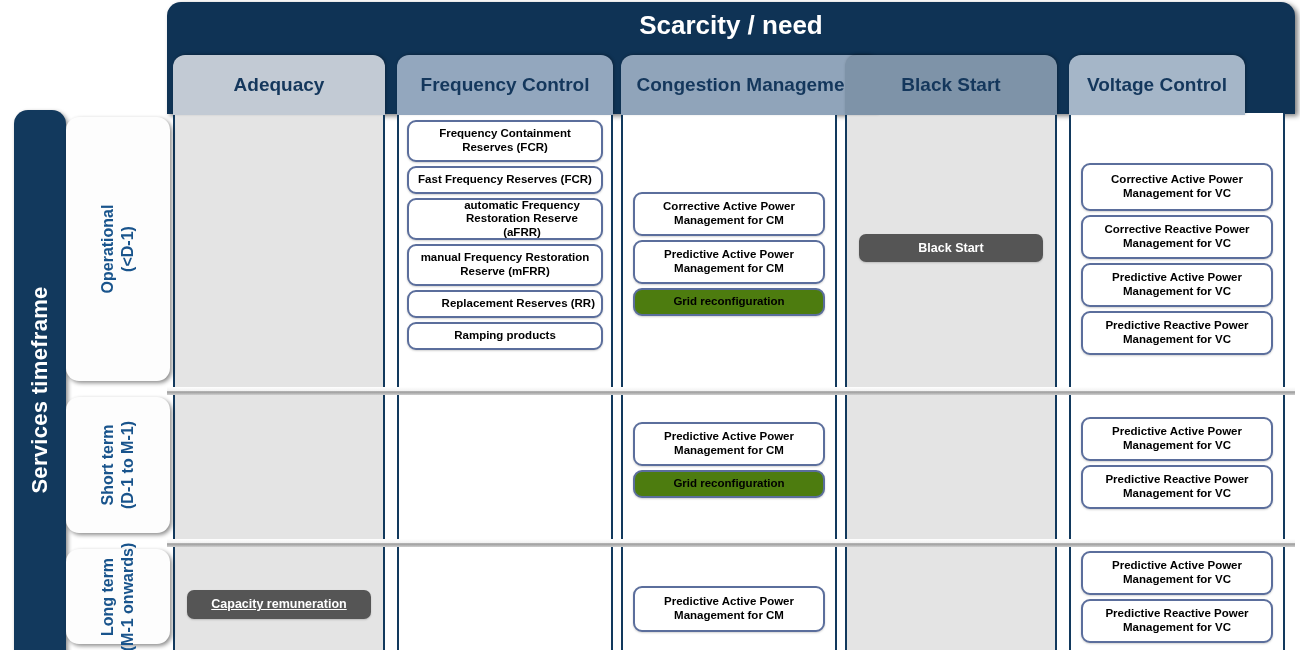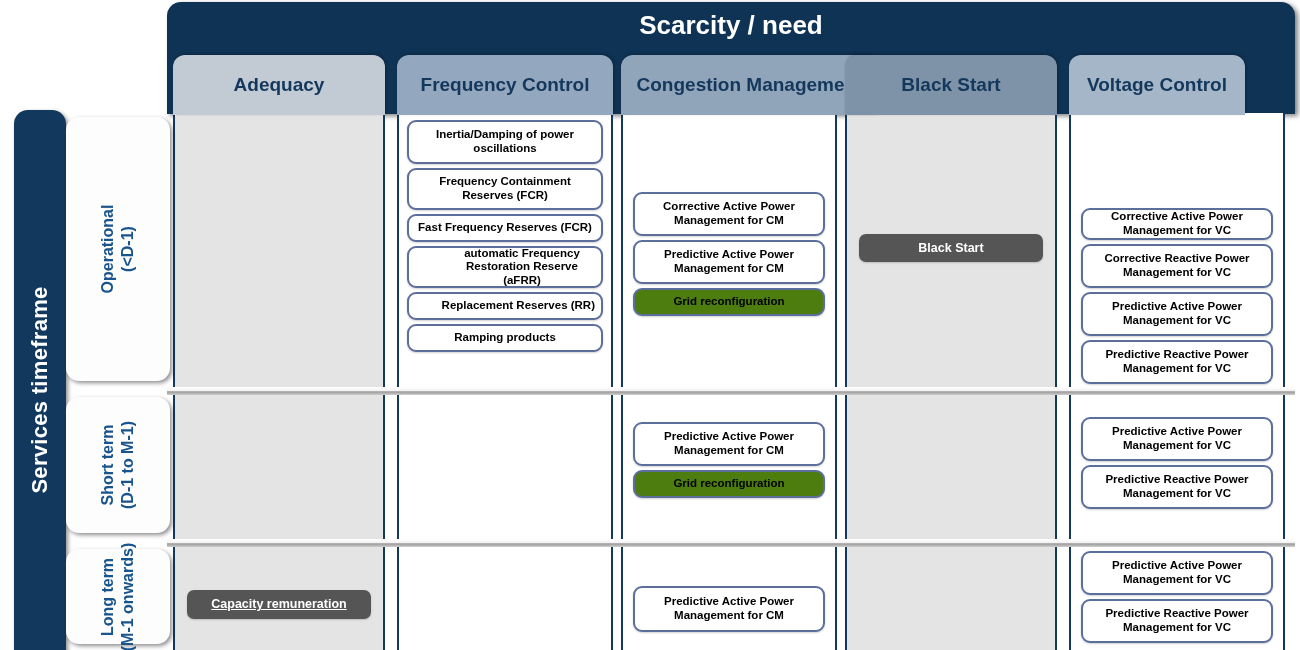--- a/index.html
+++ b/index.html
@@ -217,31 +217,31 @@
       </div>
       <div class="row-label" style="top: 397px; height: 136px;">
         <div class="row-label-text">Short term<br>(D-1 to M-1)</div>
       </div>
       <div class="row-label" style="top: 549px; height: 95px;">
         <div class="row-label-text">Long term<br>(M-1 onwards)</div>
       </div>
     </div>
   <div id="cells-layer">
       <div class="svc-stack" style="left: 407px; width: 196px; top: 120px; gap: 4px;">
-        <div class="svc-box" style="height: 44px;">
-          <span>Inertia/Damping of power oscillations</span>
-        </div>
         <div class="svc-box" style="height: 42px;">
           <span>Frequency Containment Reserves (FCR)</span>
         </div>
         <div class="svc-box" style="height: 28px;">
           <span>Fast Frequency Reserves (FCR)</span>
         </div>
         <div class="svc-box" style="height: 42px; padding-left: 40px;">
           <span>automatic Frequency Restoration Reserve (aFRR)</span>
+        </div>
+        <div class="svc-box" style="height: 42px;">
+          <span>manual Frequency Restoration Reserve (mFRR)</span>
         </div>
         <div class="svc-box" style="height: 28px; justify-content: flex-end;">
           <span>Replacement Reserves (RR)</span>
         </div>
         <div class="svc-box" style="height: 28px;">
           <span>Ramping products</span>
         </div>
       </div>
       <div class="svc-stack" style="left: 633px; width: 192px; top: 192px; gap: 4px;">
         <div class="svc-box" style="height: 44px;">
@@ -253,21 +253,21 @@
         <div class="svc-box green" style="height: 28px;">
           <span>Grid reconfiguration</span>
         </div>
       </div>
       <div class="svc-stack" style="left: 859px; width: 184px; top: 234px; gap: 4px;">
         <div class="svc-box grey" style="height: 28px;">
           <span>Black Start</span>
         </div>
       </div>
       <div class="svc-stack" style="left: 1081px; width: 192px; top: 163px; gap: 4px;">
-        <div class="svc-box" style="height: 32px; margin-top: 45px;">
+        <div class="svc-box" style="height: 48px;">
           <span>Corrective Active Power Management for VC</span>
         </div>
         <div class="svc-box" style="height: 44px;">
           <span>Corrective Reactive Power Management for VC</span>
         </div>
         <div class="svc-box" style="height: 44px;">
           <span>Predictive Active Power Management for VC</span>
         </div>
         <div class="svc-box" style="height: 44px;">
           <span>Predictive Reactive Power Management for VC</span>

